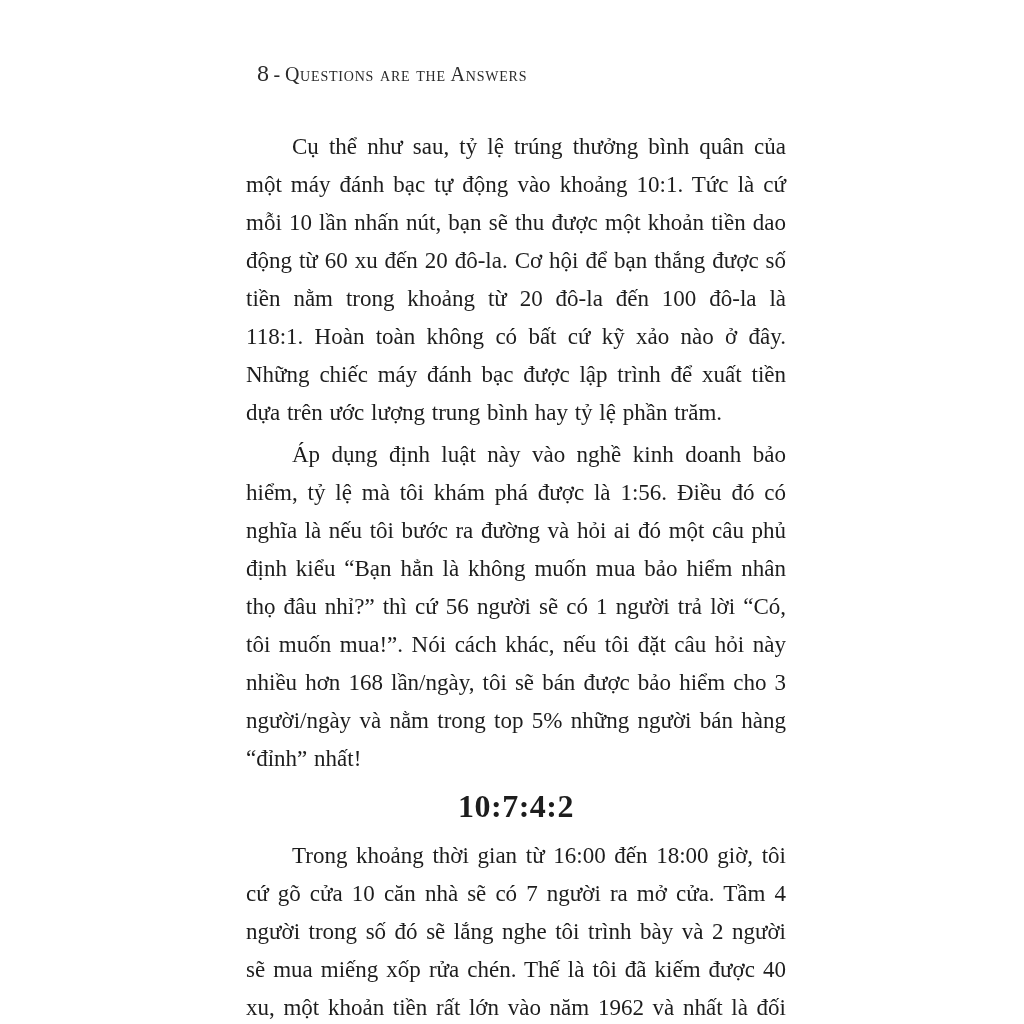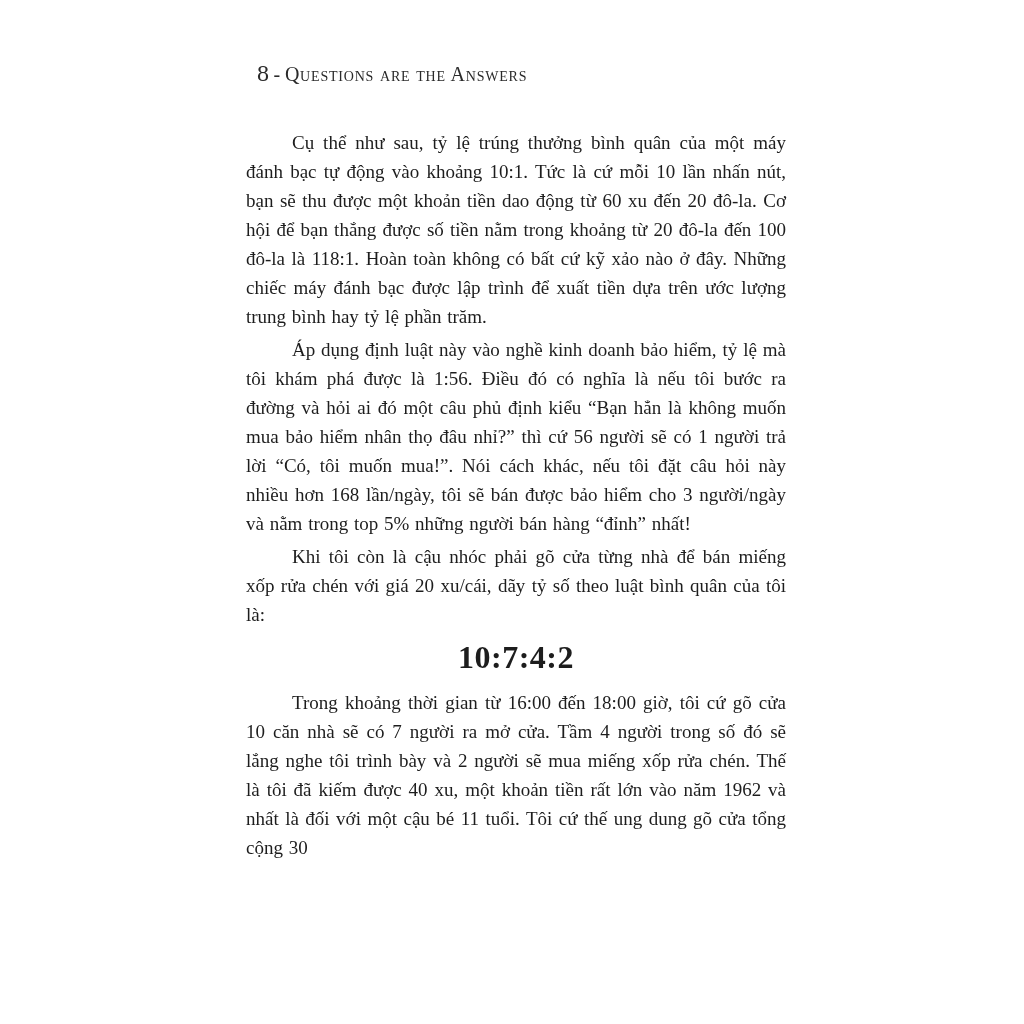--- a/index.html
+++ b/index.html
@@ -35,22 +35,22 @@
     letter-spacing: 0.8px;
     margin-top: 24px;
   }
   .body-text {
     position: absolute;
     left: 246px;
     top: 128px;
     width: 540px;
   }
   .body-text p {
-    font-size: 19px;
-    line-height: 29px;
+    font-size: 23px;
+    line-height: 38px;
     text-align: justify;
     text-indent: 46px;
     margin-bottom: 4px;
     word-spacing: 1px;
   }
   .ratio-line {
     font-size: 32px;
     font-weight: 700;
     text-align: center;
     margin: 10px 0 12px 0;
@@ -62,18 +62,17 @@
 
 <div class="page">
 
   <div class="running-header">
     <span class="page-num">8</span><span class="sep">-</span><span class="chapter-title">Questions are the Answers</span>
   </div>
 
   <div class="body-text">
     <p>Cụ thể như sau, tỷ lệ trúng thưởng bình quân của một máy đánh bạc tự động vào khoảng 10:1. Tức là cứ mỗi 10 lần nhấn nút, bạn sẽ thu được một khoản tiền dao động từ 60 xu đến 20 đô-la. Cơ hội để bạn thắng được số tiền nằm trong khoảng từ 20 đô-la đến 100 đô-la là 118:1. Hoàn toàn không có bất cứ kỹ xảo nào ở đây. Những chiếc máy đánh bạc được lập trình để xuất tiền dựa trên ước lượng trung bình hay tỷ lệ phần trăm.</p>
     <p>Áp dụng định luật này vào nghề kinh doanh bảo hiểm, tỷ lệ mà tôi khám phá được là 1:56. Điều đó có nghĩa là nếu tôi bước ra đường và hỏi ai đó một câu phủ định kiểu “Bạn hẳn là không muốn mua bảo hiểm nhân thọ đâu nhỉ?” thì cứ 56 người sẽ có 1 người trả lời “Có, tôi muốn mua!”. Nói cách khác, nếu tôi đặt câu hỏi này nhiều hơn 168 lần/ngày, tôi sẽ bán được bảo hiểm cho 3 người/ngày và nằm trong top 5% những người bán hàng “đỉnh” nhất!</p>
-    <p>Khi tôi còn là cậu nhóc phải gõ cửa từng nhà để bán miếng xốp rửa chén với giá 20 xu/cái, dãy tỷ số theo luật bình quân của tôi là:</p>
     <div class="ratio-line">10:7:4:2</div>
     <p>Trong khoảng thời gian từ 16:00 đến 18:00 giờ, tôi cứ gõ cửa 10 căn nhà sẽ có 7 người ra mở cửa. Tầm 4 người trong số đó sẽ lắng nghe tôi trình bày và 2 người sẽ mua miếng xốp rửa chén. Thế là tôi đã kiếm được 40 xu, một khoản tiền rất lớn vào năm 1962 và nhất là đối với một cậu bé 11 tuổi. Tôi cứ thế ung dung gõ cửa tổng cộng 30</p>
   </div>
 
 </div>
 
 </body></html>

